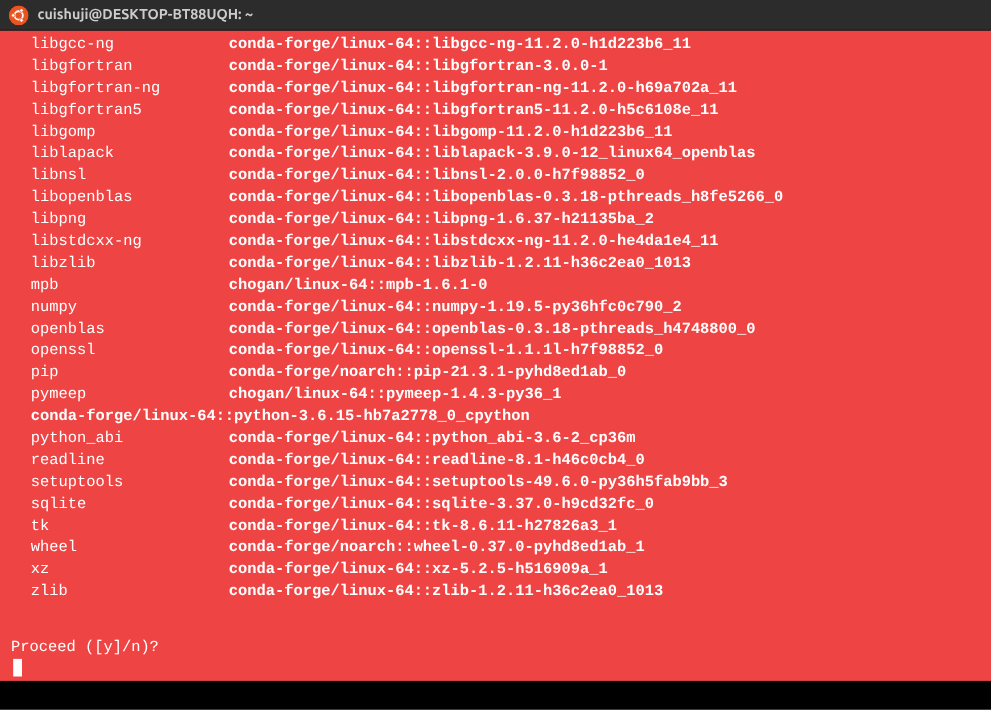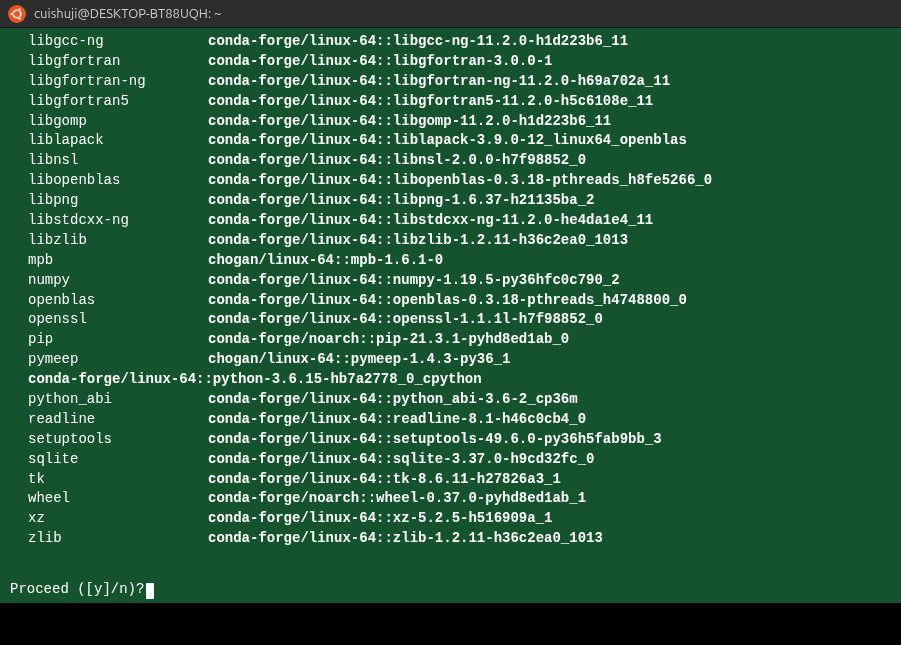--- a/index.html
+++ b/index.html
@@ -28,24 +28,25 @@
     .ubuntu-logo {
       width: 18px;
       height: 18px;
       margin-right: 8px;
       flex-shrink: 0;
     }
     .title-text {
       color: #cccccc;
       font-size: 13px;
       font-family: 'Segoe UI', 'Ubuntu', sans-serif;
+      font-weight: bold;
     }
     .terminal-content {
       padding: 4px 10px;
-      background-color: #14532d;
+      background-color: #ef4444;
     }
     .package-line {
       display: flex;
       margin-bottom: 1px;
     }
     .indent {
       width: 18px;
       flex-shrink: 0;
     }
     .package-name {
@@ -53,21 +54,22 @@
       flex-shrink: 0;
       white-space: pre;
     }
     .package-spec {
       white-space: pre;
       font-weight: bold;
     }
     .prompt-line {
       margin-top: 32px;
       display: flex;
-      align-items: flex-end;
+      align-items: flex-start;
+      flex-direction: column;
     }
     .cursor {
       display: inline-block;
       width: 8px;
       height: 16px;
       background-color: #ffffff;
       margin-left: 2px;
       vertical-align: text-bottom;
     }
   </style>

